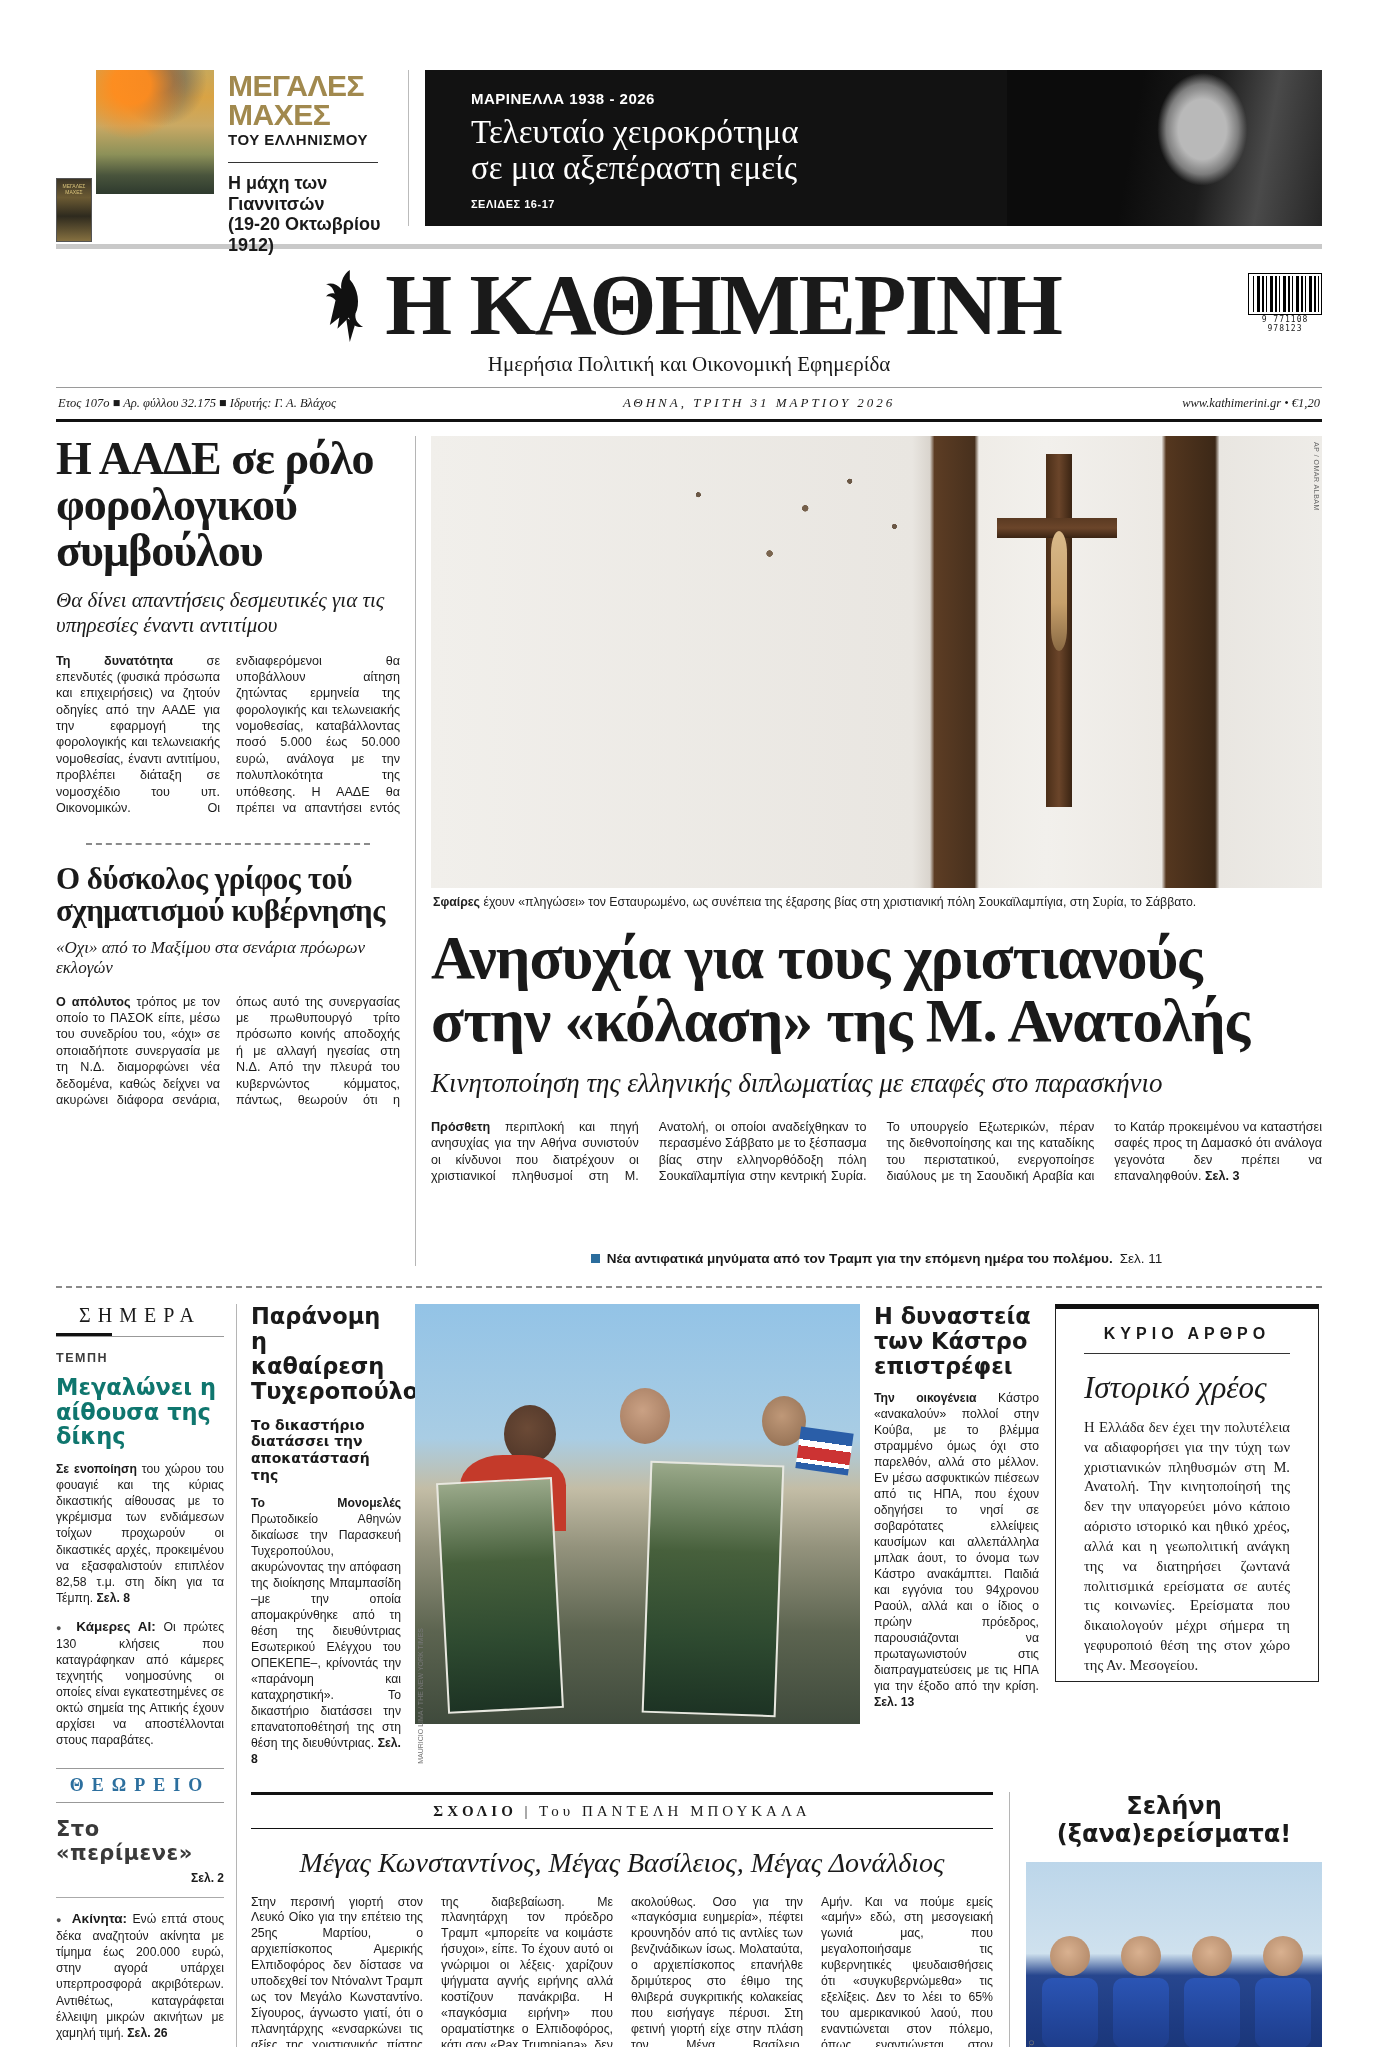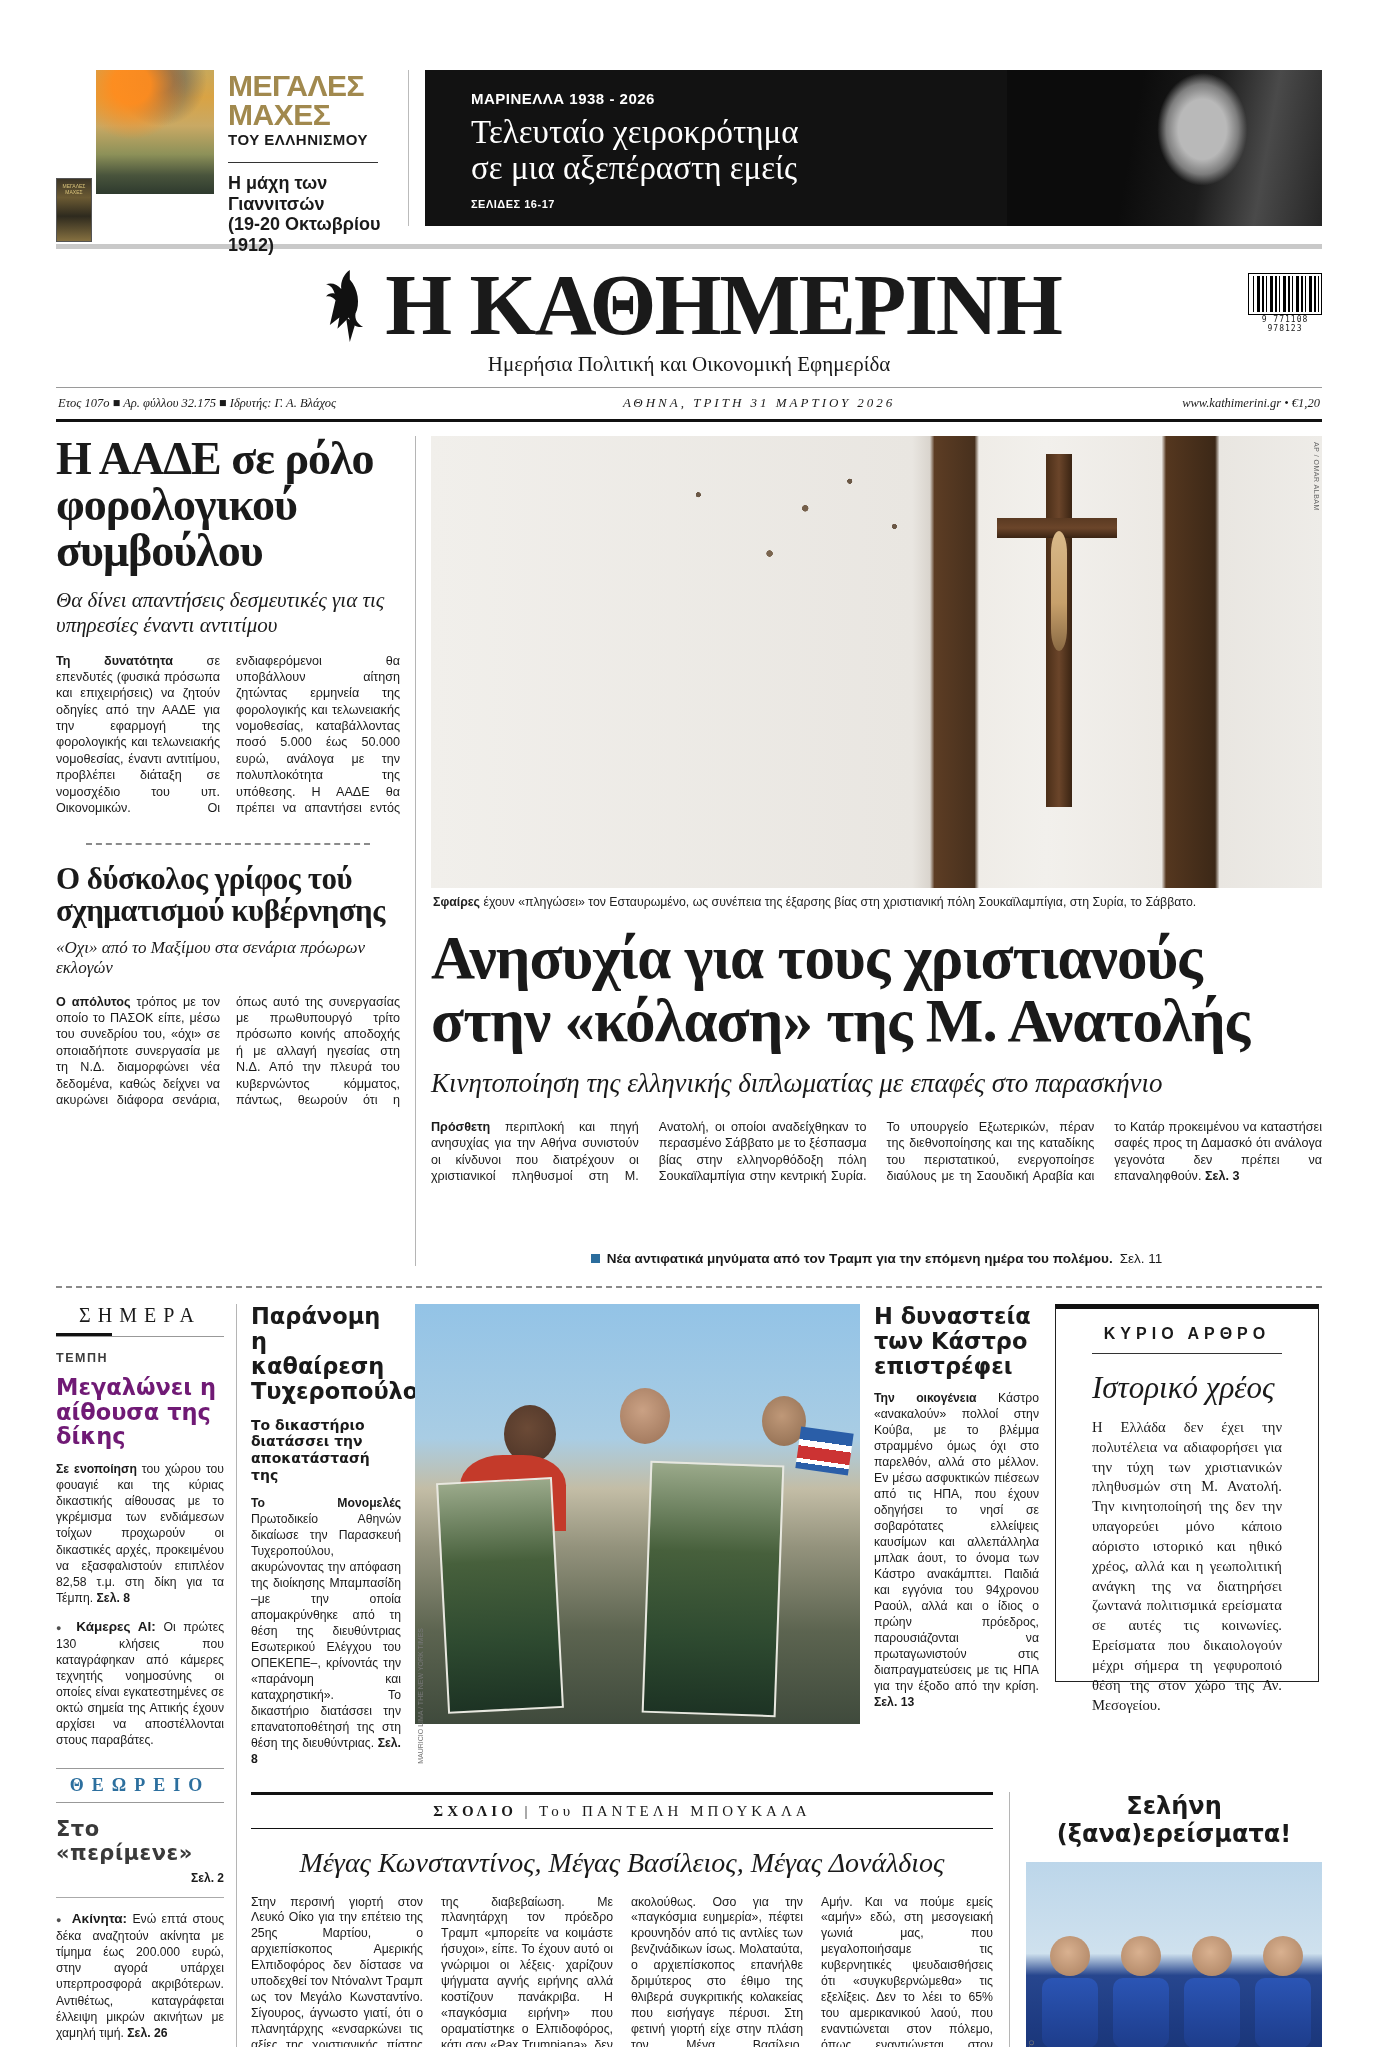--- a/index.html
+++ b/index.html
@@ -112,21 +112,21 @@
 
   
   .bottom{ display:flex; margin-top:16px; }
   .rail{ width:180px; flex:none; padding-right:12px; }
   .rail-vrule{ border-left:1px solid #b5b5b5; }
   .bmain{ flex:1; min-width:0; padding-left:14px; }
 
   .simera-h{ text-align:center; font-family:"Liberation Serif", serif; font-size:20px; letter-spacing:7px; padding-bottom:6px; }
   .simera-rule{ height:4px; background:linear-gradient(90deg,#111 0 56px,transparent 56px); border-bottom:1px solid #999; margin-bottom:14px; }
   .kicker{ font-size:12.5px; font-weight:bold; letter-spacing:1.5px; color:#3c3c3c; margin-bottom:10px; }
-  .h-rail{ font-family:"DejaVu Sans", sans-serif; font-weight:bold; font-size:22.5px; line-height:1.1; color:#701a75; }
+  .h-rail{ font-family:"DejaVu Sans", sans-serif; font-weight:bold; font-size:22.5px; line-height:1.1; color:#0f766e; }
   .rail p{ font-size:12.2px; line-height:1.32; text-align:justify; margin-top:12px; }
   .bullet{ color:#4f4f4f; font-size:9px; margin-right:3px; }
   .blabel{ font-weight:bold; font-size:13.5px; }
   .theoreio-h{ text-align:center; color:#2c6f9e; font-family:"Liberation Serif", serif; font-weight:bold;
     font-size:18px; letter-spacing:8px; border-top:1px solid #999; border-bottom:1px solid #999; padding:6px 0; margin:20px 0 14px; }
   .perimene{ font-family:"DejaVu Sans", sans-serif; font-weight:bold; font-size:21px; color:#3a3a3a; letter-spacing:.5px; }
   .perimene-ref{ text-align:right; font-weight:bold; font-size:12px; margin-top:6px; }
   .rail-hr{ border-top:1px solid #aaa; margin:12px 0 2px; }
 
   .bmid{ display:flex; }
@@ -144,21 +144,21 @@
   .head{ position:absolute; border-radius:50%; }
   .hd1{ left:20%; top:24%; width:52px; height:58px; background:radial-gradient(circle at 45% 40%,#6b4a36,#4a3226); }
   .hd2{ left:46%; top:20%; width:50px; height:56px; background:radial-gradient(circle at 45% 40%,#caa184,#9a7156); }
   .hd3{ left:78%; top:22%; width:44px; height:50px; background:radial-gradient(circle at 45% 40%,#bf9878,#8d6a4e); }
   .shirt{ position:absolute; left:10%; top:36%; width:24%; height:18%; background:#c43a2a; border-radius:40% 40% 0 0; }
   .flag{ position:absolute; left:86%; top:30%; width:12%; height:10%;
     background:linear-gradient(180deg,#2a5ea8 0 30%,#fff 30% 45%,#c33 45% 75%,#fff 75% 85%,#2a5ea8 85%); transform:rotate(8deg); }
 
   .dynasty{ width:165px; flex:none; margin-left:14px; }
 
-  .kyrio{ width:264px; flex:none; margin-left:16px; border:1px solid #222; border-top:5px solid #111; padding:16px 36px 20px; height:378px; }
+  .kyrio{ width:264px; flex:none; margin-left:16px; border:1px solid #222; border-top:5px solid #111; padding:16px 28px 20px; height:378px; }
   .kyrio-h{ text-align:center; font-weight:bold; font-size:16px; letter-spacing:5px; padding-bottom:10px; border-bottom:1px solid #333; }
   .kyrio-title{ font-family:"Liberation Serif", serif; font-style:italic; font-size:31px; text-align:left; margin:16px 0 12px; }
   .kyrio p{ font-family:"Liberation Serif", serif; font-size:14.6px; line-height:1.36; text-align:justify; }
 
   .brow2{ display:flex; margin-top:24px; }
   .scholio{ width:742px; flex:none; }
   .scholio-head{ border-top:3px solid #111; border-bottom:1px solid #111; padding:8px 0; text-align:center;
     font-family:"Liberation Serif", serif; font-size:15px; letter-spacing:4px; }
   .scholio-head b{ font-weight:bold; }
   .scholio-title{ font-family:"Liberation Serif", serif; font-style:italic; font-size:28px; text-align:center; margin:18px 0 16px; }

